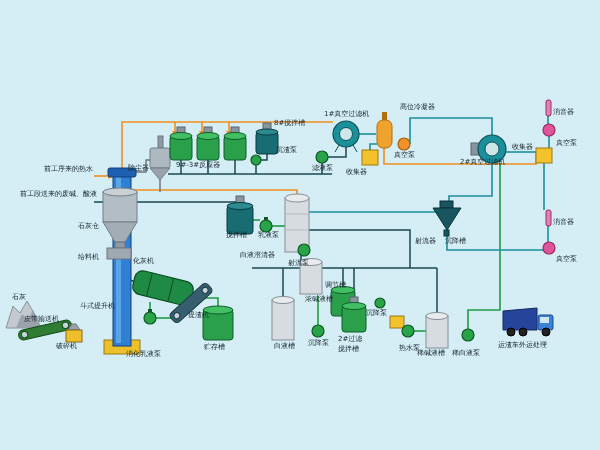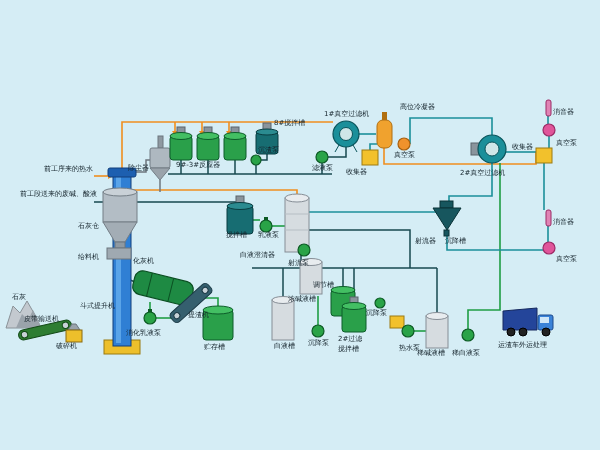--- a/index.html
+++ b/index.html
@@ -306,45 +306,45 @@
 <div class="lbl" style="left:44px;top:166px">前工序来的热水</div>
 <div class="lbl" style="left:20px;top:191px">前工段送来的废碱、酸液</div>
 <div class="lbl" style="left:128px;top:165px">除尘器</div>
 <div class="lbl" style="left:78px;top:223px">石灰仓</div>
 <div class="lbl" style="left:78px;top:254px">给料机</div>
 <div class="lbl" style="left:133px;top:258px">化灰机</div>
 <div class="lbl" style="left:12px;top:294px">石灰</div>
 <div class="lbl" style="left:24px;top:316px">皮带输送机</div>
 <div class="lbl" style="left:56px;top:343px">破碎机</div>
 <div class="lbl" style="left:80px;top:303px">斗式提升机</div>
-<div class="lbl" style="left:126px;top:330px">消化乳液泵</div>
+<div class="lbl" style="left:126px;top:351px">消化乳液泵</div>
 <div class="lbl" style="left:188px;top:312px">提渣机</div>
 <div class="lbl" style="left:204px;top:344px">贮存槽</div>
 <div class="lbl" style="left:226px;top:232px">搅拌槽</div>
 <div class="lbl" style="left:258px;top:232px">乳液泵</div>
 <div class="lbl" style="left:240px;top:252px">白液澄清器</div>
 <div class="lbl" style="left:288px;top:260px">射流泵</div>
 <div class="lbl" style="left:176px;top:162px">9#-3#反应器</div>
 <div class="lbl" style="left:274px;top:120px">8#搅拌槽</div>
-<div class="lbl" style="left:258px;top:147px">沉渣泵</div>
+<div class="lbl" style="left:276px;top:147px">沉渣泵</div>
 <div class="lbl" style="left:312px;top:165px">滤液泵</div>
 <div class="lbl" style="left:324px;top:111px">1#真空过滤机</div>
 <div class="lbl" style="left:400px;top:104px">高位冷凝器</div>
 <div class="lbl" style="left:346px;top:169px">收集器</div>
 <div class="lbl" style="left:394px;top:152px">真空泵</div>
 <div class="lbl" style="left:512px;top:144px">收集器</div>
 <div class="lbl" style="left:556px;top:140px">真空泵</div>
 <div class="lbl" style="left:553px;top:109px">消音器</div>
-<div class="lbl" style="left:460px;top:170px">2#真空过滤机</div>
+<div class="lbl" style="left:460px;top:159px">2#真空过滤机</div>
 <div class="lbl" style="left:553px;top:219px">消音器</div>
 <div class="lbl" style="left:556px;top:256px">真空泵</div>
 <div class="lbl" style="left:415px;top:238px">射流器</div>
 <div class="lbl" style="left:445px;top:238px">沉降槽</div>
-<div class="lbl" style="left:288px;top:296px">浓碱液槽</div>
-<div class="lbl" style="left:313px;top:282px">调节槽</div>
+<div class="lbl" style="left:305px;top:296px">浓碱液槽</div>
+<div class="lbl" style="left:325px;top:282px">调节槽</div>
 <div class="lbl" style="left:274px;top:343px">白液槽</div>
 <div class="lbl" style="left:308px;top:340px">沉降泵</div>
 <div class="lbl" style="left:338px;top:336px">2#过滤</div>
 <div class="lbl" style="left:338px;top:346px">搅拌槽</div>
 <div class="lbl" style="left:366px;top:310px">沉降泵</div>
 <div class="lbl" style="left:399px;top:345px">热水泵</div>
 <div class="lbl" style="left:417px;top:350px">稀碱液槽</div>
 <div class="lbl" style="left:452px;top:350px">稀白液泵</div>
 <div class="lbl" style="left:498px;top:342px">运渣车外运处理</div>
 

